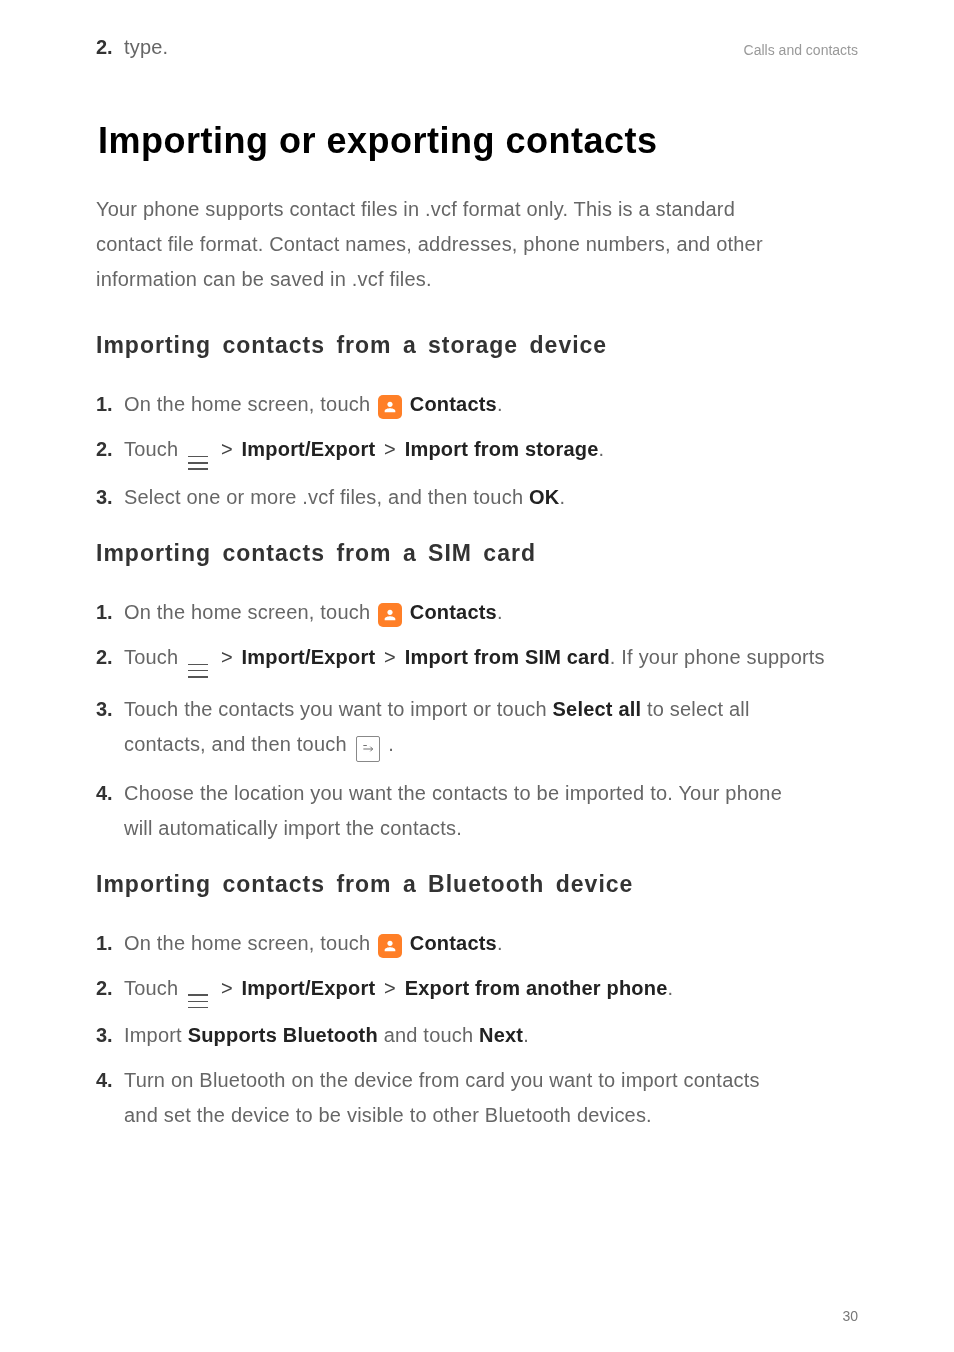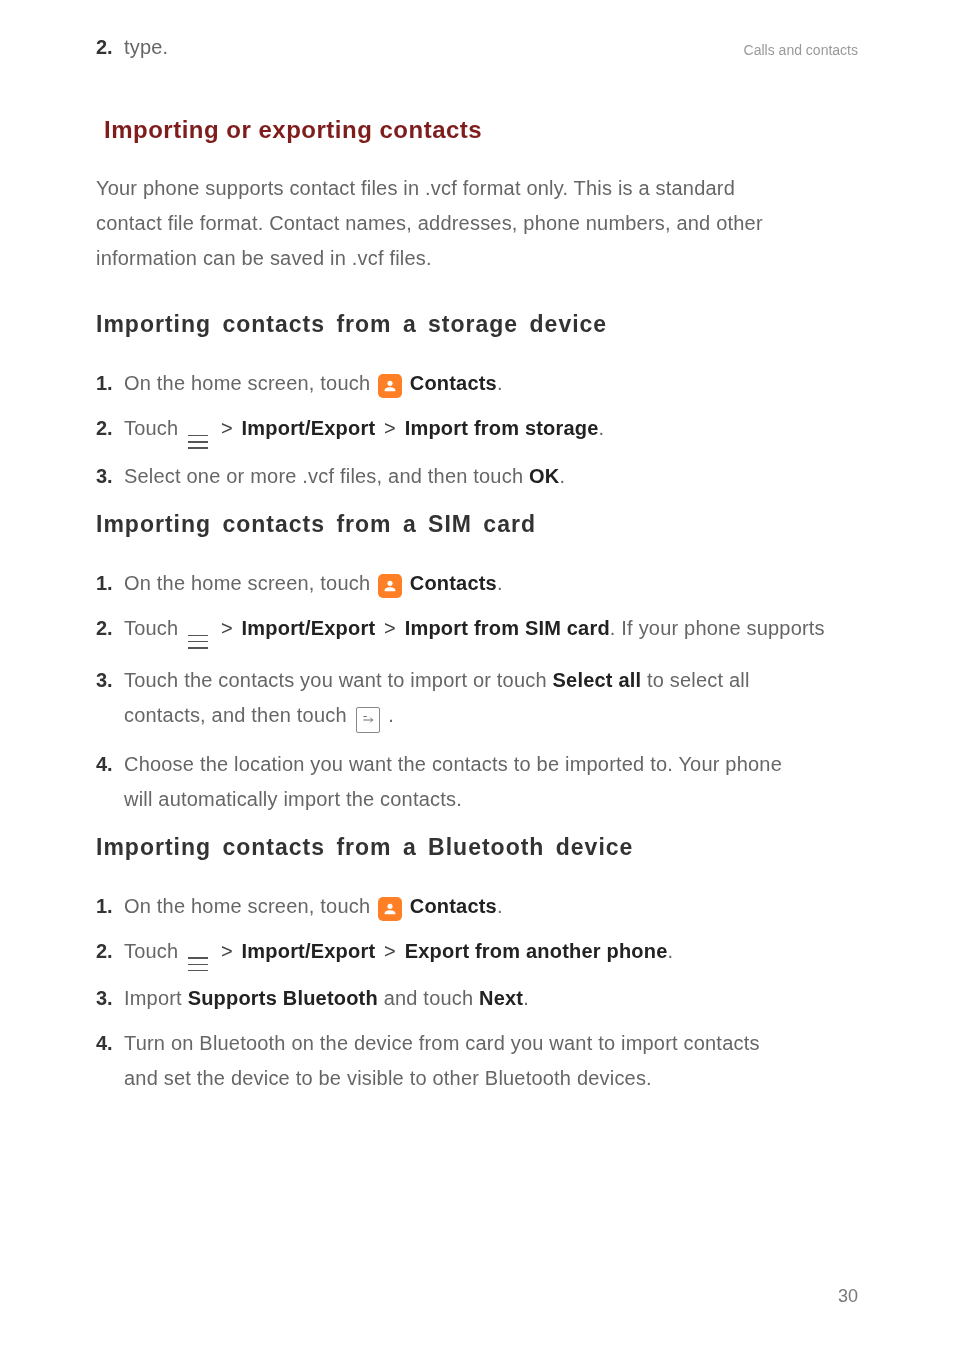--- a/index.html
+++ b/index.html
@@ -31,36 +31,36 @@
     flex: 0 0 28px;
     font-weight: 700;
     color: #333;
   }
   .step .body {
     flex: 1;
     color: #666;
     letter-spacing: 0.2px;
   }
   h1.section {
-    color: #7f1d1d;
-    font-size: 24px;
+    color: #000000;
+    font-size: 36px;
     font-weight: 700;
-    margin: 44px 0 20px 8px;
+    margin: 44px 0 20px 2px;
     letter-spacing: 0.5px;
   }
   p.lead {
     color: #666;
     margin: 0 0 28px 0;
     letter-spacing: 0.2px;
   }
   h2.sub {
     color: #333;
     font-size: 23px;
     font-weight: 700;
-    margin: 10px 0 22px 0;
+    margin: 18px 0 22px 0;
     letter-spacing: 1px;
     word-spacing: 4px;
   }
   .b { font-weight: 700; color: #222; }
   .icon-contacts {
     display: inline-flex;
     align-items: center;
     justify-content: center;
     width: 24px;
     height: 24px;
@@ -93,23 +93,23 @@
     height: 24px;
     border: 1px solid #888;
     border-radius: 2px;
     vertical-align: -5px;
     margin: 0 3px;
   }
   .icon-import svg { width: 14px; height: 14px; stroke: #666; fill: none; stroke-width: 1.6; }
   .gt { margin: 0 3px; color:#444; }
   .page-num {
     position: absolute;
-    bottom: 40px;
+    bottom: 24px;
     right: 96px;
-    font-size: 18px;
+    font-size: 14px;
     color: #777;
     text-align: center;
   }
   .step .body .cont { display:block; }
 </style>
 </head>
 <body>
 
 <div class="header-crumb">Calls and contacts</div>
 

